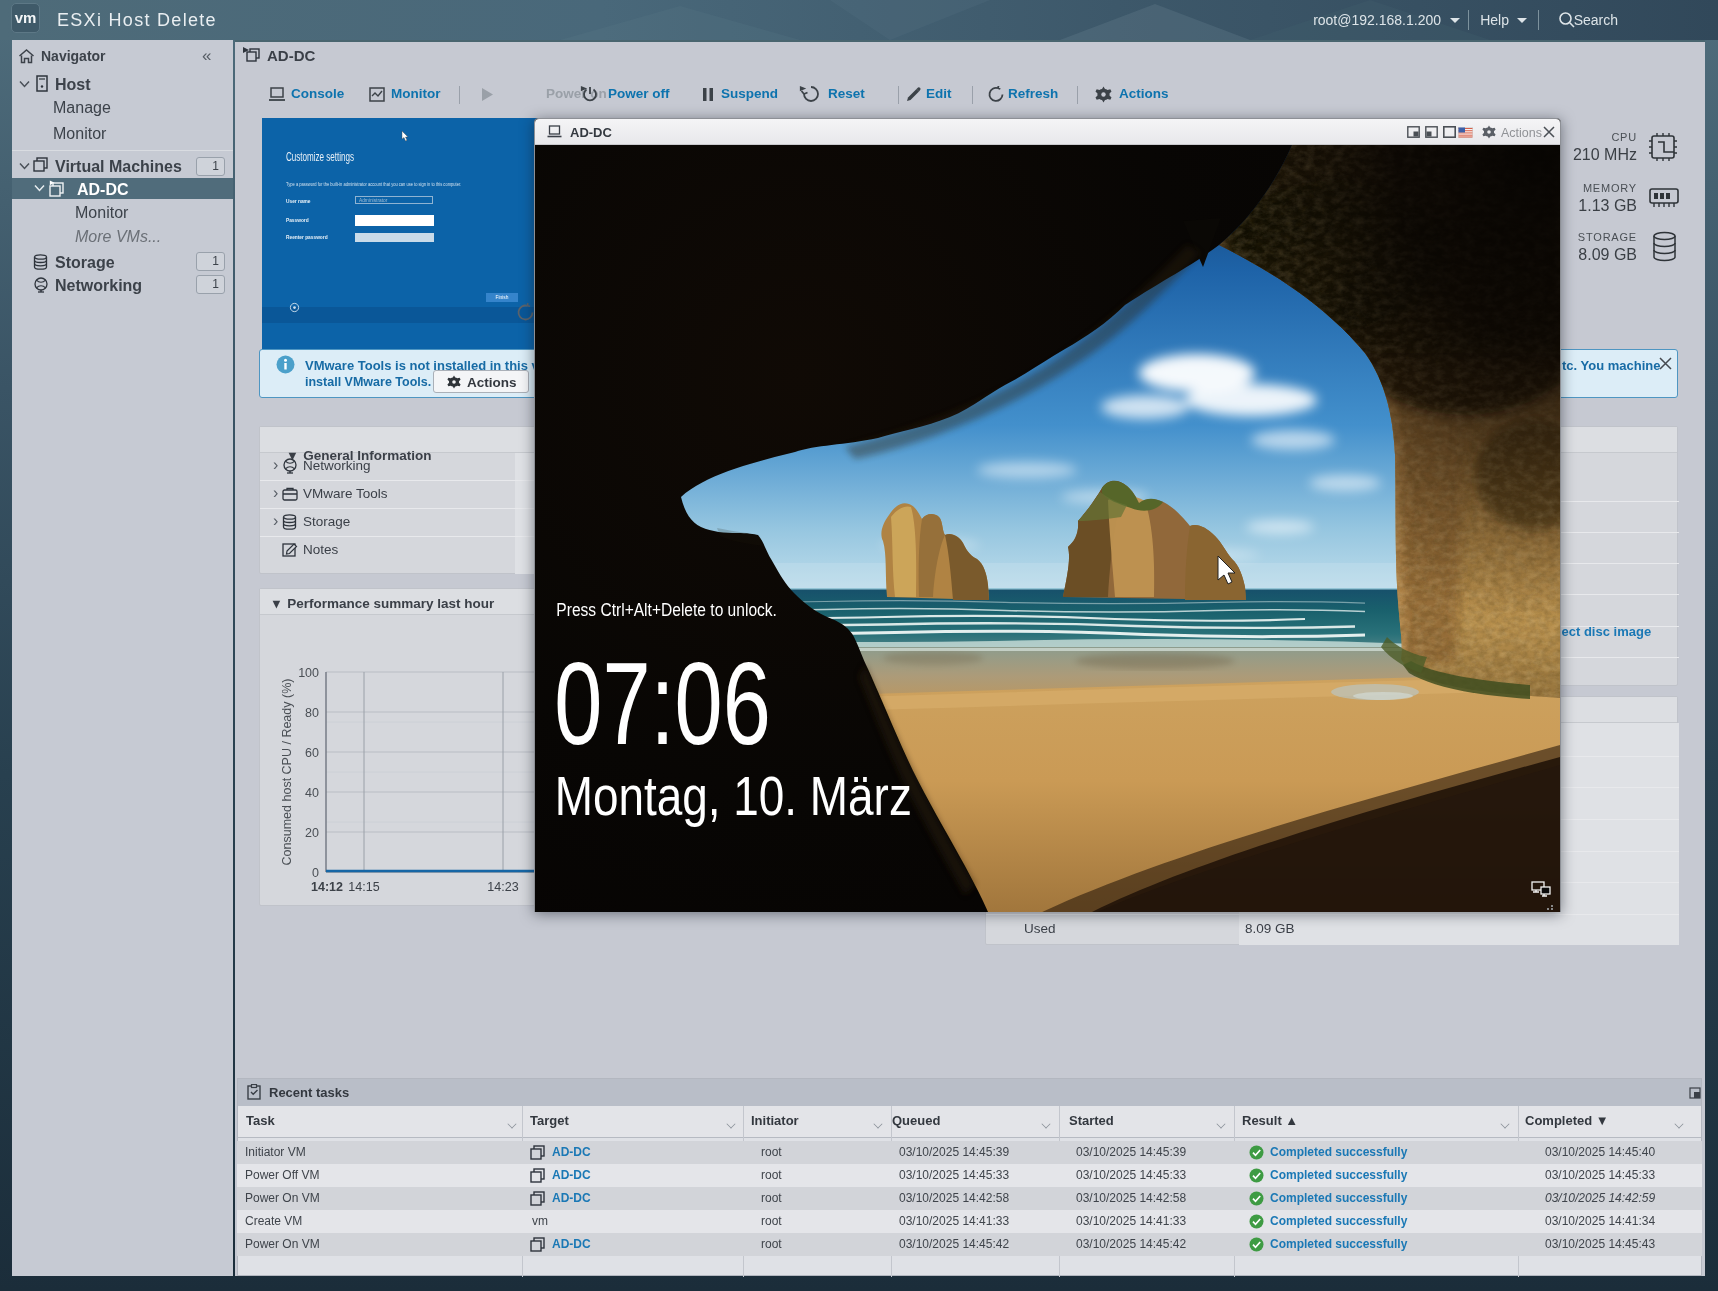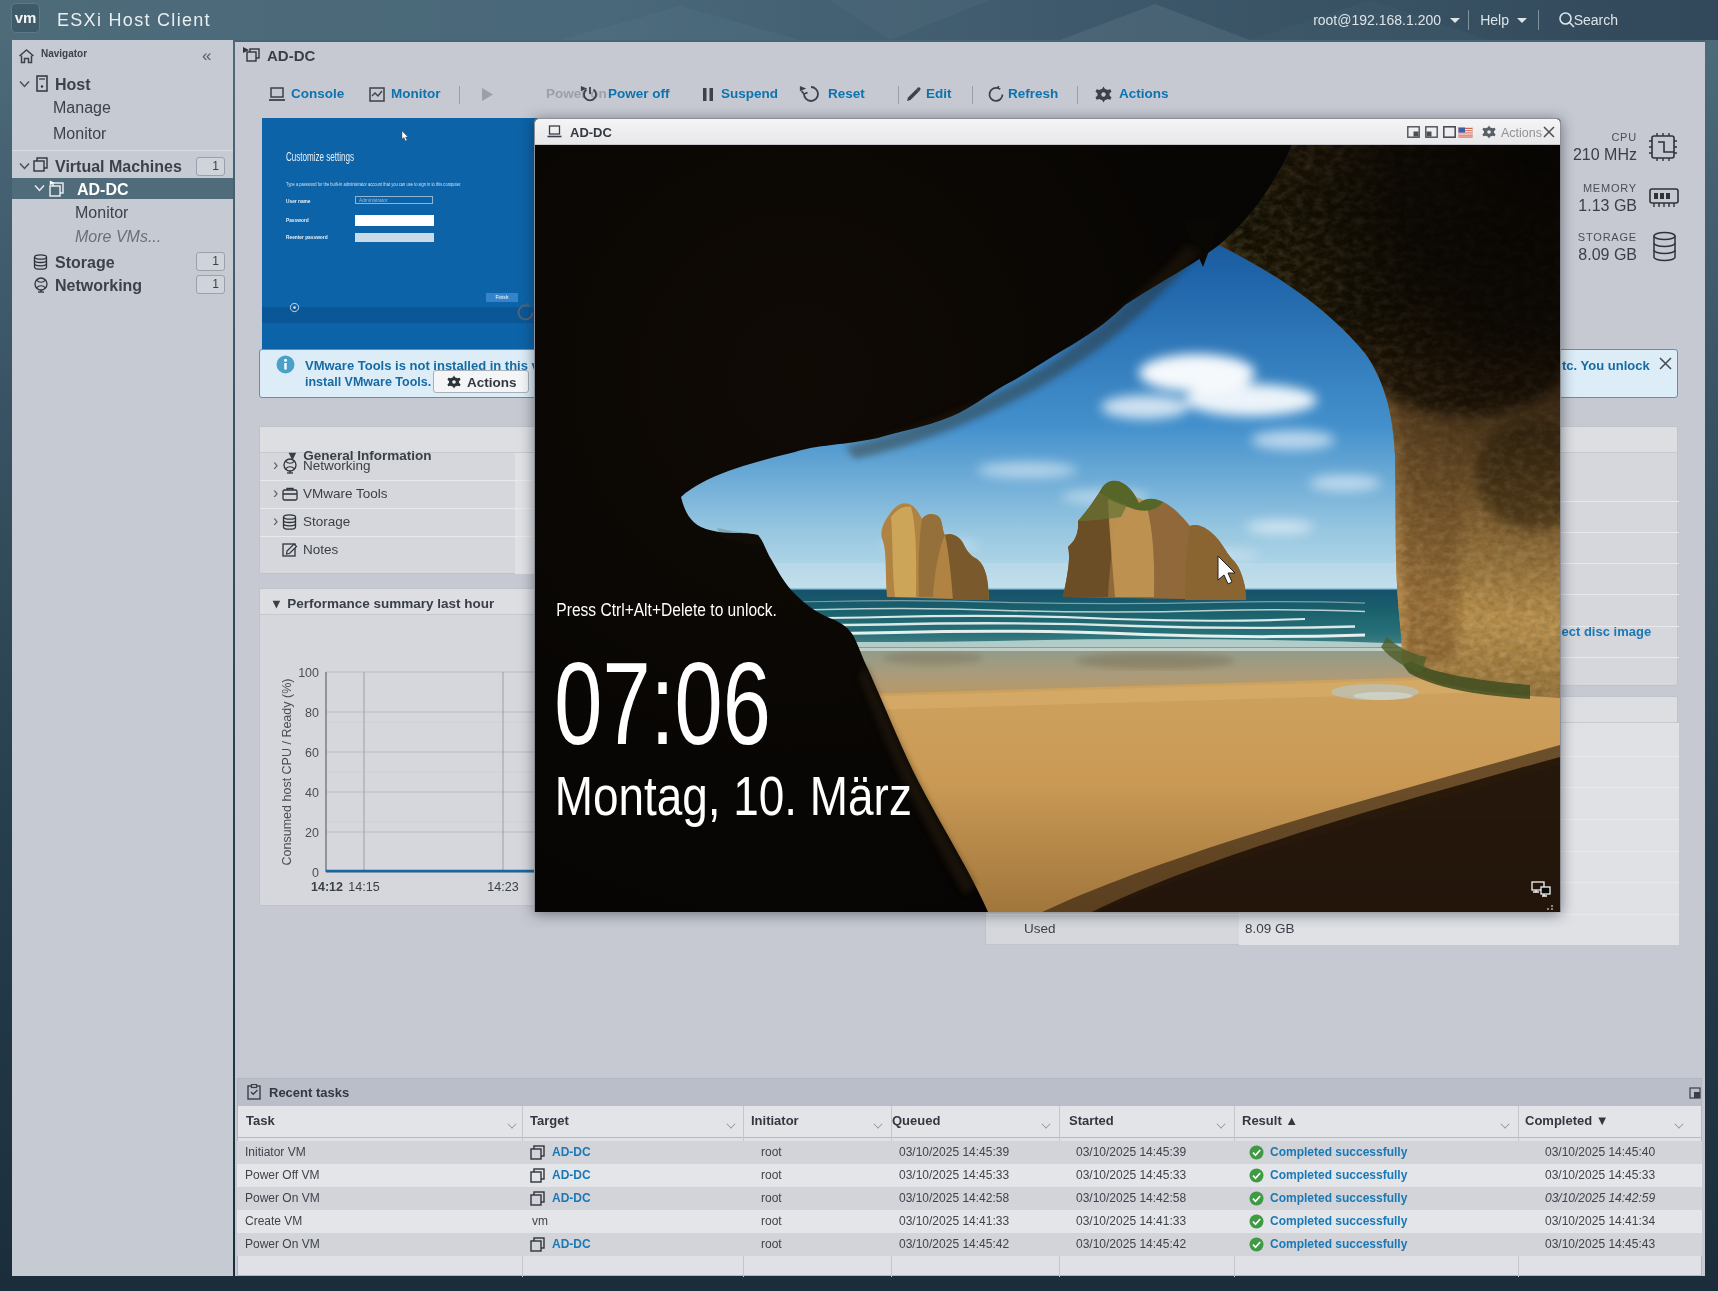--- a/index.html
+++ b/index.html
@@ -53,40 +53,40 @@
 <body>
 
 <div id="hdr">
   <svg width="1718" height="40" style="position:absolute;left:0;top:0">
     <polygon points="1060,40 1155,4 1250,40" fill="#6c8694" opacity="0.28"></polygon>
     <polygon points="1250,40 1370,0 1490,40" fill="#43606e" opacity="0.3"></polygon>
     <polygon points="560,40 680,6 800,40" fill="#5d7a88" opacity="0.22"></polygon>
     <polygon points="830,0 990,0 890,40" fill="#5d7a88" opacity="0.18"></polygon>
   </svg>
   <div id="logo">vm</div>
-  <div id="apptitle">ESXi Host Client</div>
+  <div id="apptitle">ESXi Host Delete</div>
   <div class="hdr-right" style="right:277px;">root@192.168.1.200</div>
   <div style="position:absolute;right:258px;top:18px;width:0;height:0;border-left:5px solid transparent;border-right:5px solid transparent;border-top:5px solid #dde4e8;"></div>
   <div class="hsep" style="right:249px;"></div>
   <div class="hdr-right" style="right:209px;">Help</div>
   <div style="position:absolute;right:191px;top:18px;width:0;height:0;border-left:5px solid transparent;border-right:5px solid transparent;border-top:5px solid #dde4e8;"></div>
   <div class="hsep" style="right:179px;"></div>
   <svg class="ic" style="right:142px;top:11px" width="18" height="18" viewBox="0 0 18 18">
     <circle cx="7.5" cy="7.5" r="5.5" fill="none" stroke="#dde4e8" stroke-width="1.6"></circle>
     <line x1="11.8" y1="11.8" x2="16" y2="16" stroke="#dde4e8" stroke-width="1.6"></line>
   </svg>
   <div class="hdr-right" style="right:100px;">Search</div>
 </div>
 
 <div id="nav">
   <svg class="ic" style="left:6px;top:9px" width="17" height="15" viewBox="0 0 17 15">
     <path d="M1.5 7 L8.5 1 L15.5 7" fill="none" stroke="#3c424a" stroke-width="1.5"></path>
     <path d="M3.5 6.5 V13.5 H6.5 V9.5 H10.5 V13.5 H13.5 V6.5" fill="none" stroke="#3c424a" stroke-width="1.5"></path>
   </svg>
-  <div class="navrow" style="top:8px;left:29px;font-weight:bold;font-size:10px;">Navigator</div>
+  <div class="navrow" style="top:8px;left:29px;font-weight:bold;font-size:14px;">Navigator</div>
   <div class="navrow" style="top:6px;left:190px;font-size:17px;color:#555c64;">«</div>
 
   <svg class="ic" style="left:7px;top:40px" width="11" height="8" viewBox="0 0 11 8">
       <path d="M1 1.5 L5.5 6.5 L10 1.5" fill="none" stroke="#4a5058" stroke-width="1.5"></path>
     </svg>
   <svg class="ic" style="left:24px;top:35px" width="12" height="17" viewBox="0 0 12 17">
     <rect x="1" y="1" width="10" height="15" fill="none" stroke="#2e343c" stroke-width="1.5"></rect>
     <line x1="3" y1="4" x2="9" y2="4" stroke="#2e343c" stroke-width="1.2"></line>
     <circle cx="6" cy="11.5" r="1.2" fill="#2e343c"></circle>
   </svg>
@@ -246,21 +246,21 @@
 </svg>
 
 <div class="abs" style="left:259px;top:349px;width:1419px;height:49px;background:#dcedf7;border:1px solid #4e96c2;border-radius:3px;"></div>
 <svg class="ic" style="left:276px;top:355px" width="19" height="19" viewBox="0 0 19 19">
   <circle cx="9.5" cy="9.5" r="9" fill="#4ba0ca"></circle>
   <rect x="8.3" y="8" width="2.4" height="6.5" fill="#fff"></rect>
   <circle cx="9.5" cy="5.2" r="1.5" fill="#fff"></circle>
 </svg>
 <div class="abs" style="left:305px;top:358px;font-size:13px;font-weight:bold;color:#176ba5;">VMware Tools is not installed in this virtual machine. VMware T</div>
 <div class="abs" style="left:305px;top:375px;font-size:12.5px;font-weight:bold;color:#176ba5;">install VMware Tools.</div>
-<div class="abs" style="left:1562px;top:358px;font-size:13px;font-weight:bold;color:#176ba5;">tc. You unlock</div>
+<div class="abs" style="left:1562px;top:358px;font-size:13px;font-weight:bold;color:#176ba5;">tc. You machine</div>
 <div class="abs" style="left:433px;top:370px;width:96px;height:23px;background:#f4f5f7;border:1px solid #aab0b8;border-radius:3px;"></div>
 <svg class="ic" style="left:447px;top:375px" width="14" height="14" viewBox="0 0 17 17">
   <path d="M8.5 0.5 L10 3 a6 6 0 0 1 2.5 1 l2.8 -0.8 l1.2 2.2 L14.5 7.5 a6 6 0 0 1 0 2 l2 2.1 l-1.2 2.2 l-2.8 -0.8 a6 6 0 0 1 -2.5 1 L8.5 16.5 L7 14 a6 6 0 0 1 -2.5 -1 l-2.8 0.8 L0.5 11.6 L2.5 9.5 a6 6 0 0 1 0 -2 L0.5 5.4 L1.7 3.2 L4.5 4 A6 6 0 0 1 7 3 Z" fill="#2e3338"></path>
   <circle cx="8.5" cy="8.5" r="2.2" fill="#f4f5f7"></circle>
 </svg>
 <div class="abs" style="left:467px;top:375px;font-size:13.5px;font-weight:bold;color:#33383f;">Actions</div>
 <svg class="ic" style="left:1659px;top:357px" width="13" height="13" viewBox="0 0 13 13">
   <path d="M1 1 L12 12 M12 1 L1 12" stroke="#44494f" stroke-width="1.5"></path>
 </svg>
 

